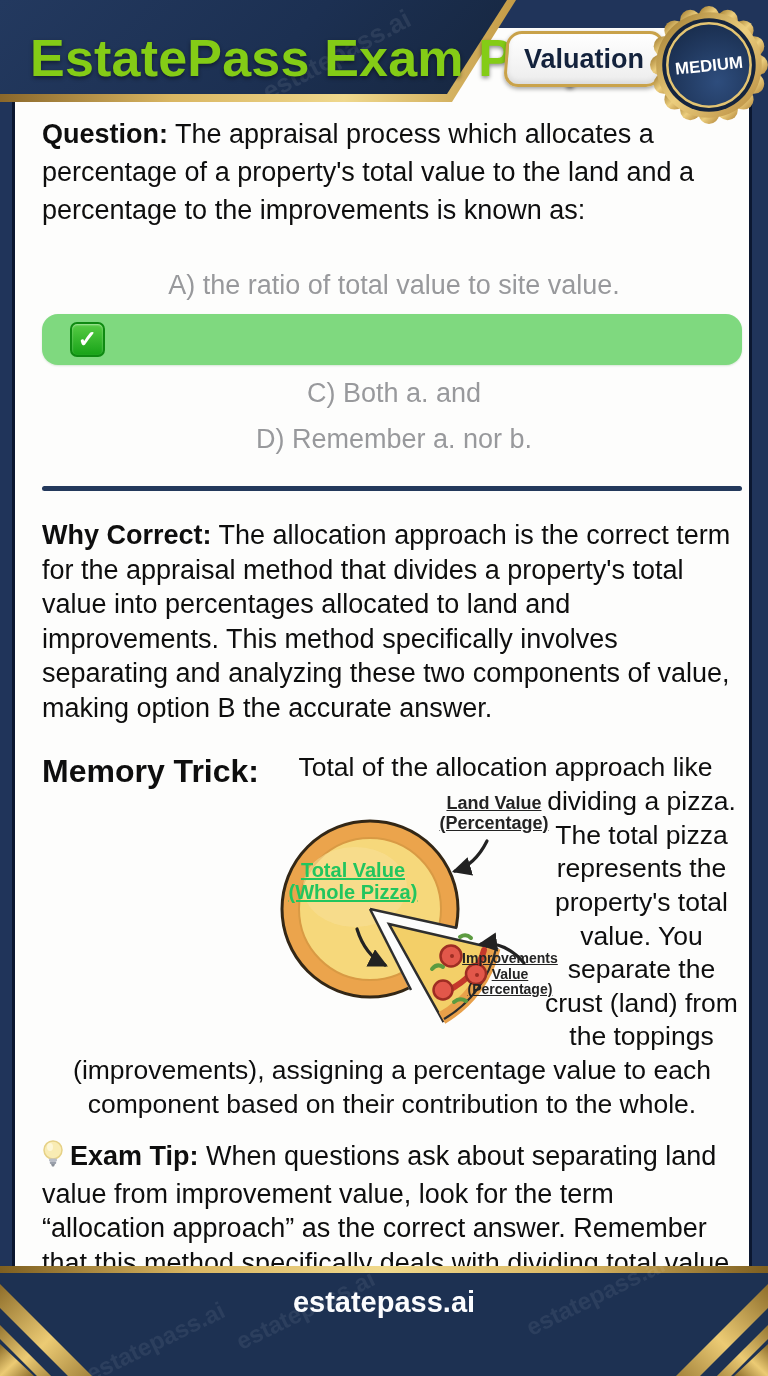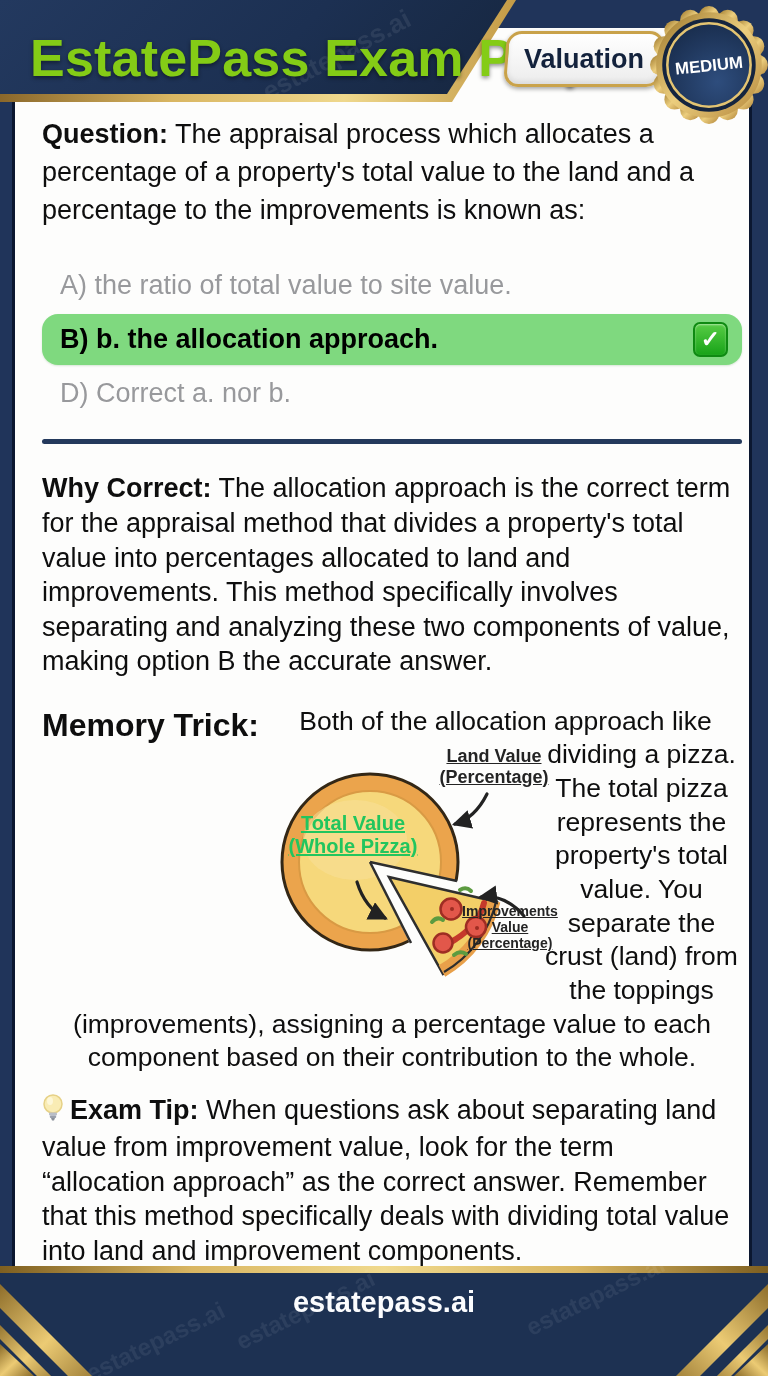--- a/index.html
+++ b/index.html
@@ -43,21 +43,21 @@
     display:flex;align-items:center;justify-content:center;
     transform:skewX(-4deg);
   }
   .cat-pill span{font-size:27px;font-weight:700;color:#13223c;transform:skewX(4deg);}
   .badge{position:absolute;top:2px;right:-6px;width:126px;height:126px;z-index:9;}
   .badge text{font-family:"Liberation Sans",sans-serif;}
   
   .content{position:absolute;left:42px;right:26px;top:116px;z-index:5;color:#0e0e0e;}
   .question{font-size:27px;line-height:1.40;margin:0;}
   .question b{font-weight:700;}
-  .options{margin-top:34px;}
+  .options{margin-top:34px;text-align:center;}
   .opt{
     font-size:27px;line-height:1.28;color:#98999c;
     padding:5px 14px 5px 18px;border-radius:16px;margin:2px 0;
   }
   .opt.correct{
     background:#7fd97f;color:#000;font-weight:700;
     display:flex;align-items:center;justify-content:space-between;
     padding-top:8px;padding-bottom:8px;margin:6px 0;
     box-shadow:0 1px 2px rgba(0,100,0,.15);
   }
@@ -159,32 +159,32 @@
   </svg>
 </div>
 
 <div class="content">
 
   <p class="question"><b>Question:</b><span> The appraisal process which allocates a percentage of a property's total value to the land and a percentage to the improvements is known as:</span></p>
 
   <div class="options">
     <div class="opt"><span>A)</span><span> the ratio of total value to site value.</span></div>
     <div class="opt correct">
-      <span><span>B)</span><span> b. the allocation approach.</span></span>
       <span class="check">✓</span>
     </div>
-    <div class="opt"><span>D)</span><span> Correct a. nor b.</span></div>
+    <div class="opt"><span>C)</span><span> Both a. and</span></div>
+    <div class="opt"><span>D)</span><span> Remember a. nor b.</span></div>
   </div>
 
   <div class="divider"></div>
 
   <p class="why"><b>Why Correct:</b><span> The allocation approach is the correct term for the appraisal method that divides a property's total value into percentages allocated to land and improvements. This method specifically involves separating and analyzing these two components of value, making option B the accurate answer.</span></p>
 
   <p class="memory">
-    <span class="mh">Memory Trick:</span><span>Both of the allocation approach like </span>
+    <span class="mh">Memory Trick:</span><span>Total of the allocation approach like </span>
     <span class="fig">
       <svg class="pizza" width="310" height="248" viewBox="0 0 310 248">
         <defs>
           <marker id="ah" markerWidth="8" markerHeight="8" refX="5" refY="3" orient="auto">
             <path d="M0,0 L6,3 L0,6 Z" fill="#222"></path>
           </marker>
         </defs>
 
         <circle cx="101" cy="118" r="88" fill="#eba44c" stroke="#332716" stroke-width="3"></circle>
         <circle cx="101" cy="118" r="71" fill="#f6d87b" stroke="#d99a44" stroke-width="2"></circle>

